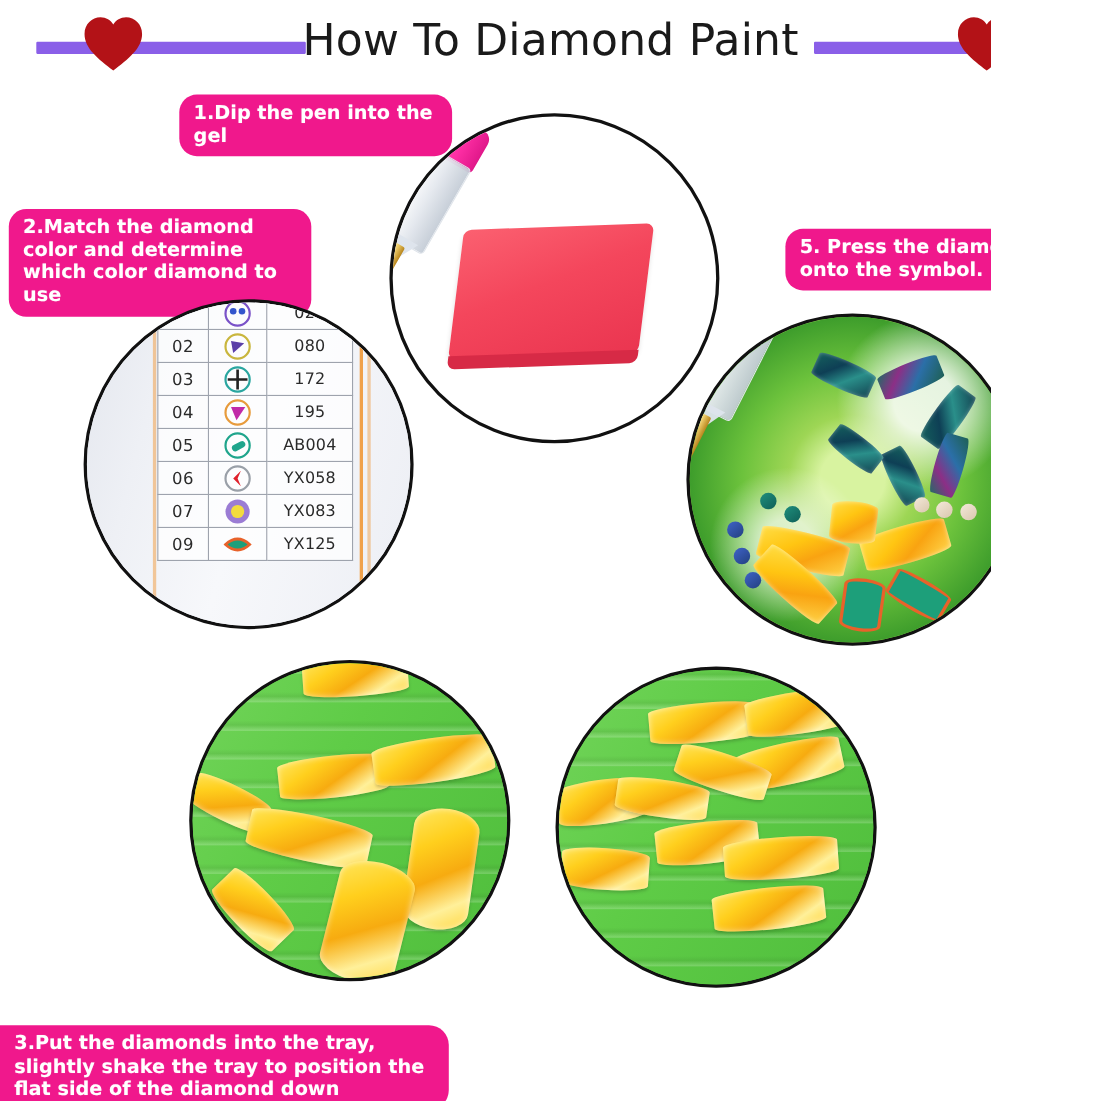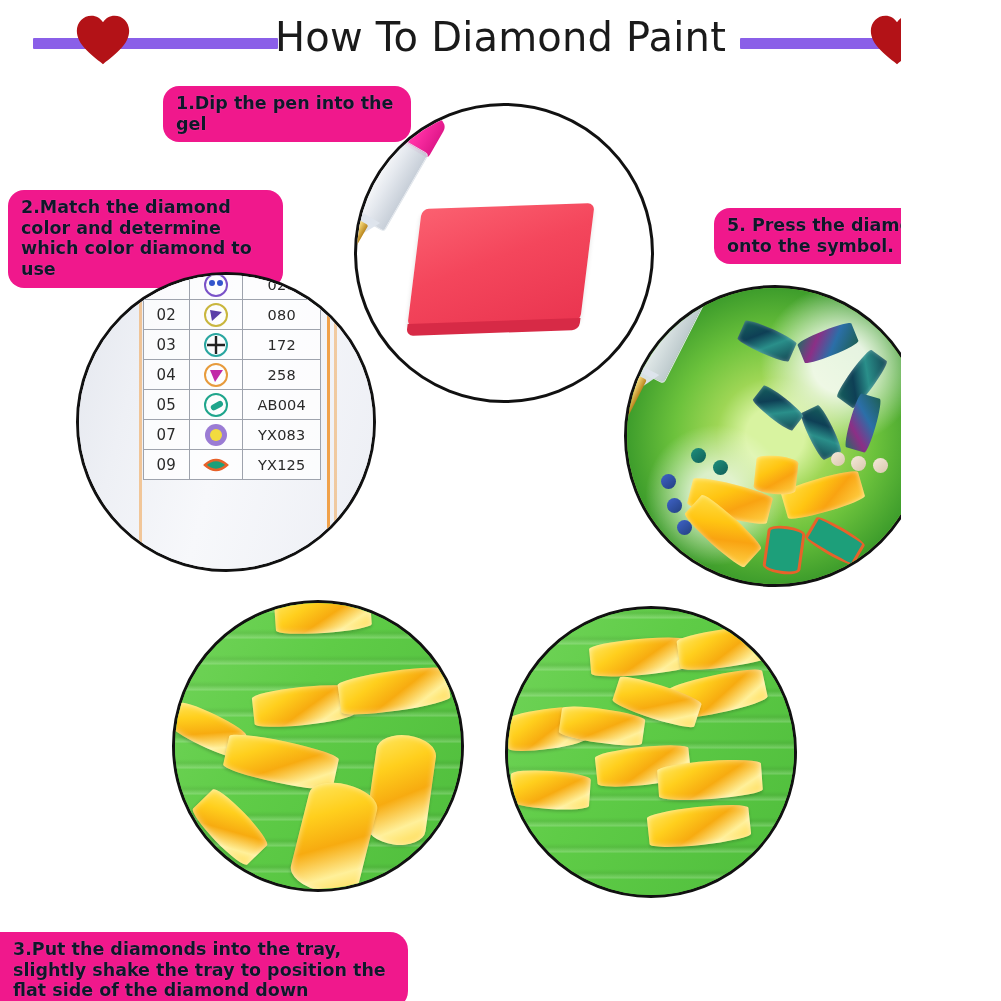--- a/index.html
+++ b/index.html
@@ -58,21 +58,21 @@
     font-weight: 400;
     letter-spacing: 0.2px;
     color: #1a1a1a;
     white-space: nowrap;
   }
 
   
   .step-label {
     position: absolute;
     background: #F0188C;
-    color: #0f172a;
+    color: #ffffff;
     border-radius: 16px;
     font-family: "DejaVu Sans", sans-serif;
     font-weight: 700;
     font-size: 17.5px;
     line-height: 1.18;
     padding: 7px 13px 8px 13px;
     box-sizing: border-box;
     text-shadow: 0 0 1px rgba(255,255,255,.35);
   }
   #label-1 { left: 163px; top: 86px;  width: 248px; }
@@ -329,29 +329,37 @@
                     <path d="M13 4 V22 M4 13 H22" stroke="#222" stroke-width="2.4" fill="none"></path>
                   </svg></span></td>
               <td class="c-code">172</td>
             </tr>
             <tr>
               <td class="c-idx">04</td>
               <td class="c-sym"><span class="sym"><svg viewBox="0 0 26 26" width="26" height="26">
                     <circle cx="13" cy="13" r="11" fill="none" stroke="#E79B3C" stroke-width="2"></circle>
                     <path d="M7 8 L20 8 L12 20 Z" fill="#C12AA8"></path>
                   </svg></span></td>
-              <td class="c-code">258</td>
+              <td class="c-code">195</td>
             </tr>
             <tr>
               <td class="c-idx">05</td>
               <td class="c-sym"><span class="sym"><svg viewBox="0 0 26 26" width="26" height="26">
                     <circle cx="13" cy="13" r="11" fill="none" stroke="#1FA58C" stroke-width="2"></circle>
                     <rect x="7" y="11" width="13" height="6" rx="3" fill="#1FA58C" transform="rotate(-28 13 13)"></rect>
                   </svg></span></td>
               <td class="c-code">AB004</td>
+            </tr>
+            <tr>
+              <td class="c-idx">06</td>
+              <td class="c-sym"><span class="sym"><svg viewBox="0 0 26 26" width="26" height="26">
+                    <circle cx="13" cy="13" r="11" fill="none" stroke="#9AA0A8" stroke-width="2"></circle>
+                    <path d="M16 6 L9 13 L16 20 L13 13 Z" fill="#E0202B"></path>
+                  </svg></span></td>
+              <td class="c-code">YX058</td>
             </tr>
             <tr>
               <td class="c-idx">07</td>
               <td class="c-sym"><span class="sym"><svg viewBox="0 0 26 26" width="26" height="26">
                     <circle cx="13" cy="13" r="11" fill="#9B7CD4"></circle>
                     <circle cx="13" cy="13" r="6" fill="#F2DB3E"></circle>
                   </svg></span></td>
               <td class="c-code">YX083</td>
             </tr>
             <tr>

